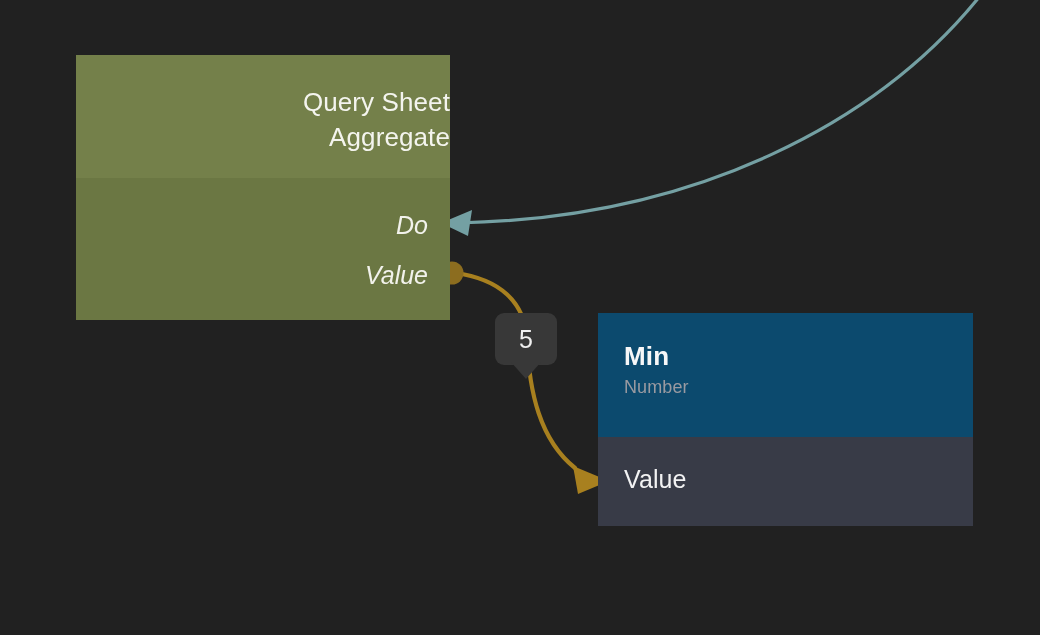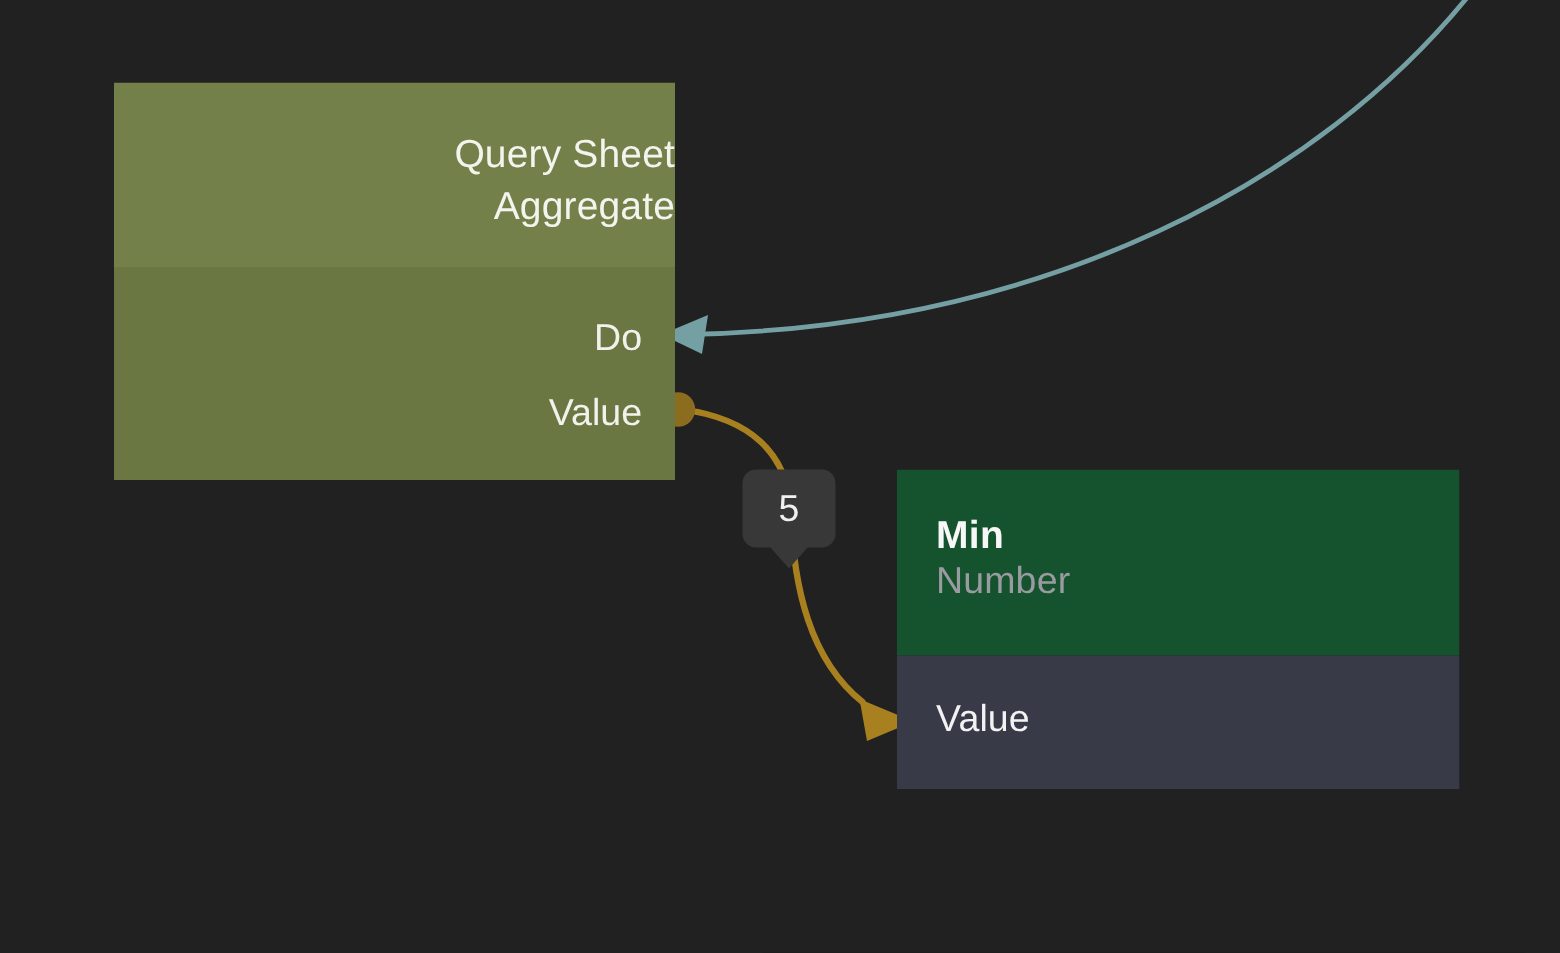--- a/index.html
+++ b/index.html
@@ -58,20 +58,21 @@
   .node-green .node-header {
     height: 123px;
     background: #74804a;
     padding: 30px 0 0 25px;
     text-align: right;
   }
 
   .node-green .node-body {
     height: 142px;
     background: #6b7743;
+    font-style: italic;
   }
 
   .green-title {
     color: #f4f4ee;
     font-size: 26px;
     line-height: 35px;
     letter-spacing: 0.1px;
     white-space: pre-line;
   }
 
@@ -91,41 +92,41 @@
   
   .node-dark {
     left: 598px;
     top: 313px;
     width: 375px;
     height: 213px;
   }
 
   .node-dark .node-header {
     height: 124px;
-    background: #14532d;
+    background: #0c4a6e;
     padding: 28px 0 0 26px;
   }
 
   .node-dark .node-body {
     height: 89px;
     background: #383b47;
     padding: 30px 16px 0 26px;
   }
 
   .dark-title {
     color: #f7f7f8;
     font-size: 26px;
     line-height: 30px;
     font-weight: bold;
     letter-spacing: 0.2px;
   }
 
   .dark-subtitle {
     color: #9a9aa1;
-    font-size: 25px;
+    font-size: 18px;
     line-height: 32px;
     letter-spacing: 0.1px;
   }
 
   .dark-pin-label {
     color: #f2f2f3;
     font-size: 25px;
     line-height: 25px;
     letter-spacing: 0.1px;
   }

